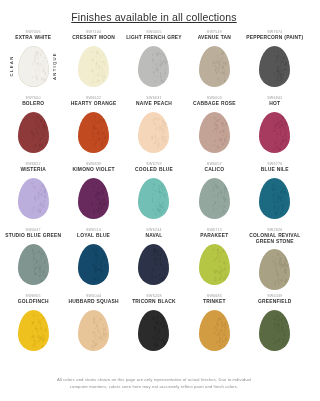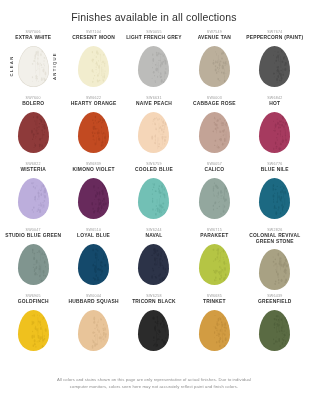--- a/index.html
+++ b/index.html
@@ -29,20 +29,21 @@
   .title {
     text-align: center;
     font-family: "Liberation Sans", sans-serif;
     font-size: 10.5px;
     font-weight: 400;
     letter-spacing: 0.15px;
     color: #2e2e2e;
     margin: 0;
     padding-top: 11px;
     line-height: 12px;
+    text-decoration: underline;
   }
 
   
   .grid {
     margin-top: 5px;
     display: grid;
     grid-template-columns: repeat(5, 1fr);
     grid-template-rows: repeat(5, 66px);
     column-gap: 0px;
     row-gap: 0px;

